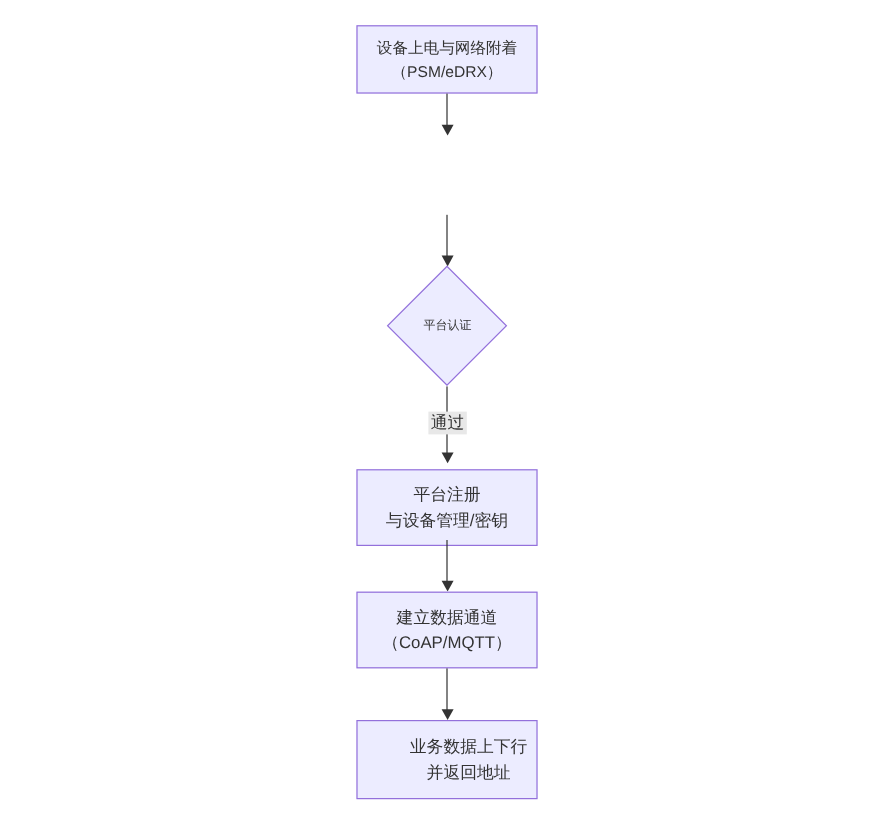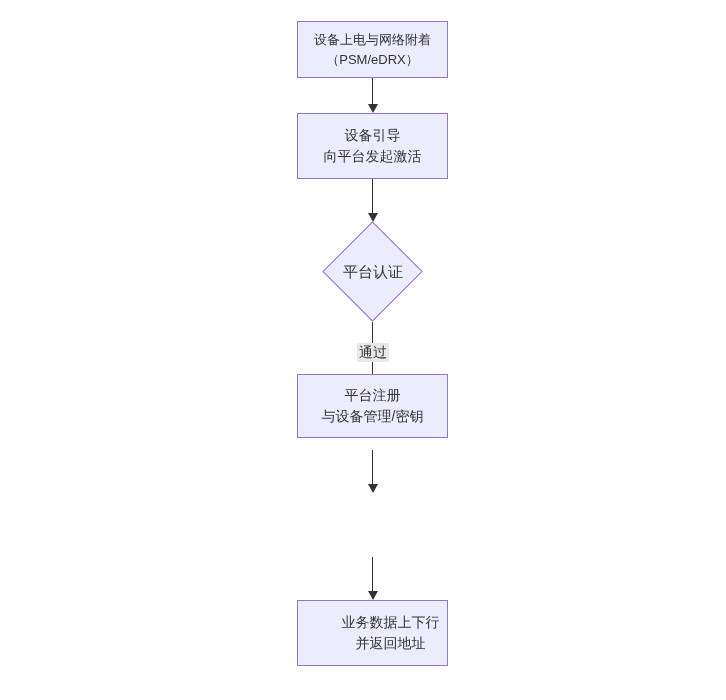--- a/index.html
+++ b/index.html
@@ -66,21 +66,21 @@
     transform: rotate(45deg);
     box-sizing: border-box;
   }
   .diamond-label {
     position: absolute;
     left: 322px;
     top: 262px;
     width: 102px;
     text-align: center;
     line-height: 20px;
-    font-size: 15px;
+    font-size: 10px;
   }
   .edge-label {
     position: absolute;
     left: 373px;
     top: 343px;
     transform: translateX(-50%);
     background: #e8e8e8;
     padding: 0 2px;
     font-size: 14px;
     line-height: 19px;
@@ -94,43 +94,43 @@
 <div class="canvas">
 
   <div class="node small" style="top:21px; height:57px;">
     <div class="nline">设备上电与网络附着</div>
     <div class="nline">（PSM/eDRX）</div>
   </div>
 
   <div class="edge-line" style="top:78px; height:27px;"></div>
   <div class="arrowhead" style="top:104px;"></div>
 
-  <div class="node" style="top:113px; height:66px;">
-    <div class="nline">设备引导</div>
-    <div class="nline">向平台发起激活</div>
-  </div>
 
   <div class="edge-line" style="top:179px; height:35px;"></div>
   <div class="arrowhead" style="top:213px;"></div>
 
   <div class="diamond-shape"></div>
   <div class="diamond-label">平台认证</div>
 
   <div class="edge-line" style="top:322px; height:56px;"></div>
   <div class="edge-label">通过</div>
   <div class="arrowhead" style="top:377px;"></div>
 
-  <div class="node" style="top:374px; height:64px;">
+  <div class="node" style="top:391px; height:64px;">
     <div class="nline">平台注册</div>
     <div class="nline">与设备管理/密钥</div>
   </div>
 
   <div class="edge-line" style="top:450px; height:35px;"></div>
   <div class="arrowhead" style="top:484px;"></div>
 
+  <div class="node" style="top:493px; height:64px;">
+    <div class="nline">建立数据通道</div>
+    <div class="nline">（CoAP/MQTT）</div>
+  </div>
 
   <div class="edge-line" style="top:557px; height:35px;"></div>
   <div class="arrowhead" style="top:591px;"></div>
 
   <div class="node" style="top:600px; height:66px;padding-left:36px;">
     <div class="nline">业务数据上下行</div>
     <div class="nline">并返回地址</div>
   </div>
 
 </div>

